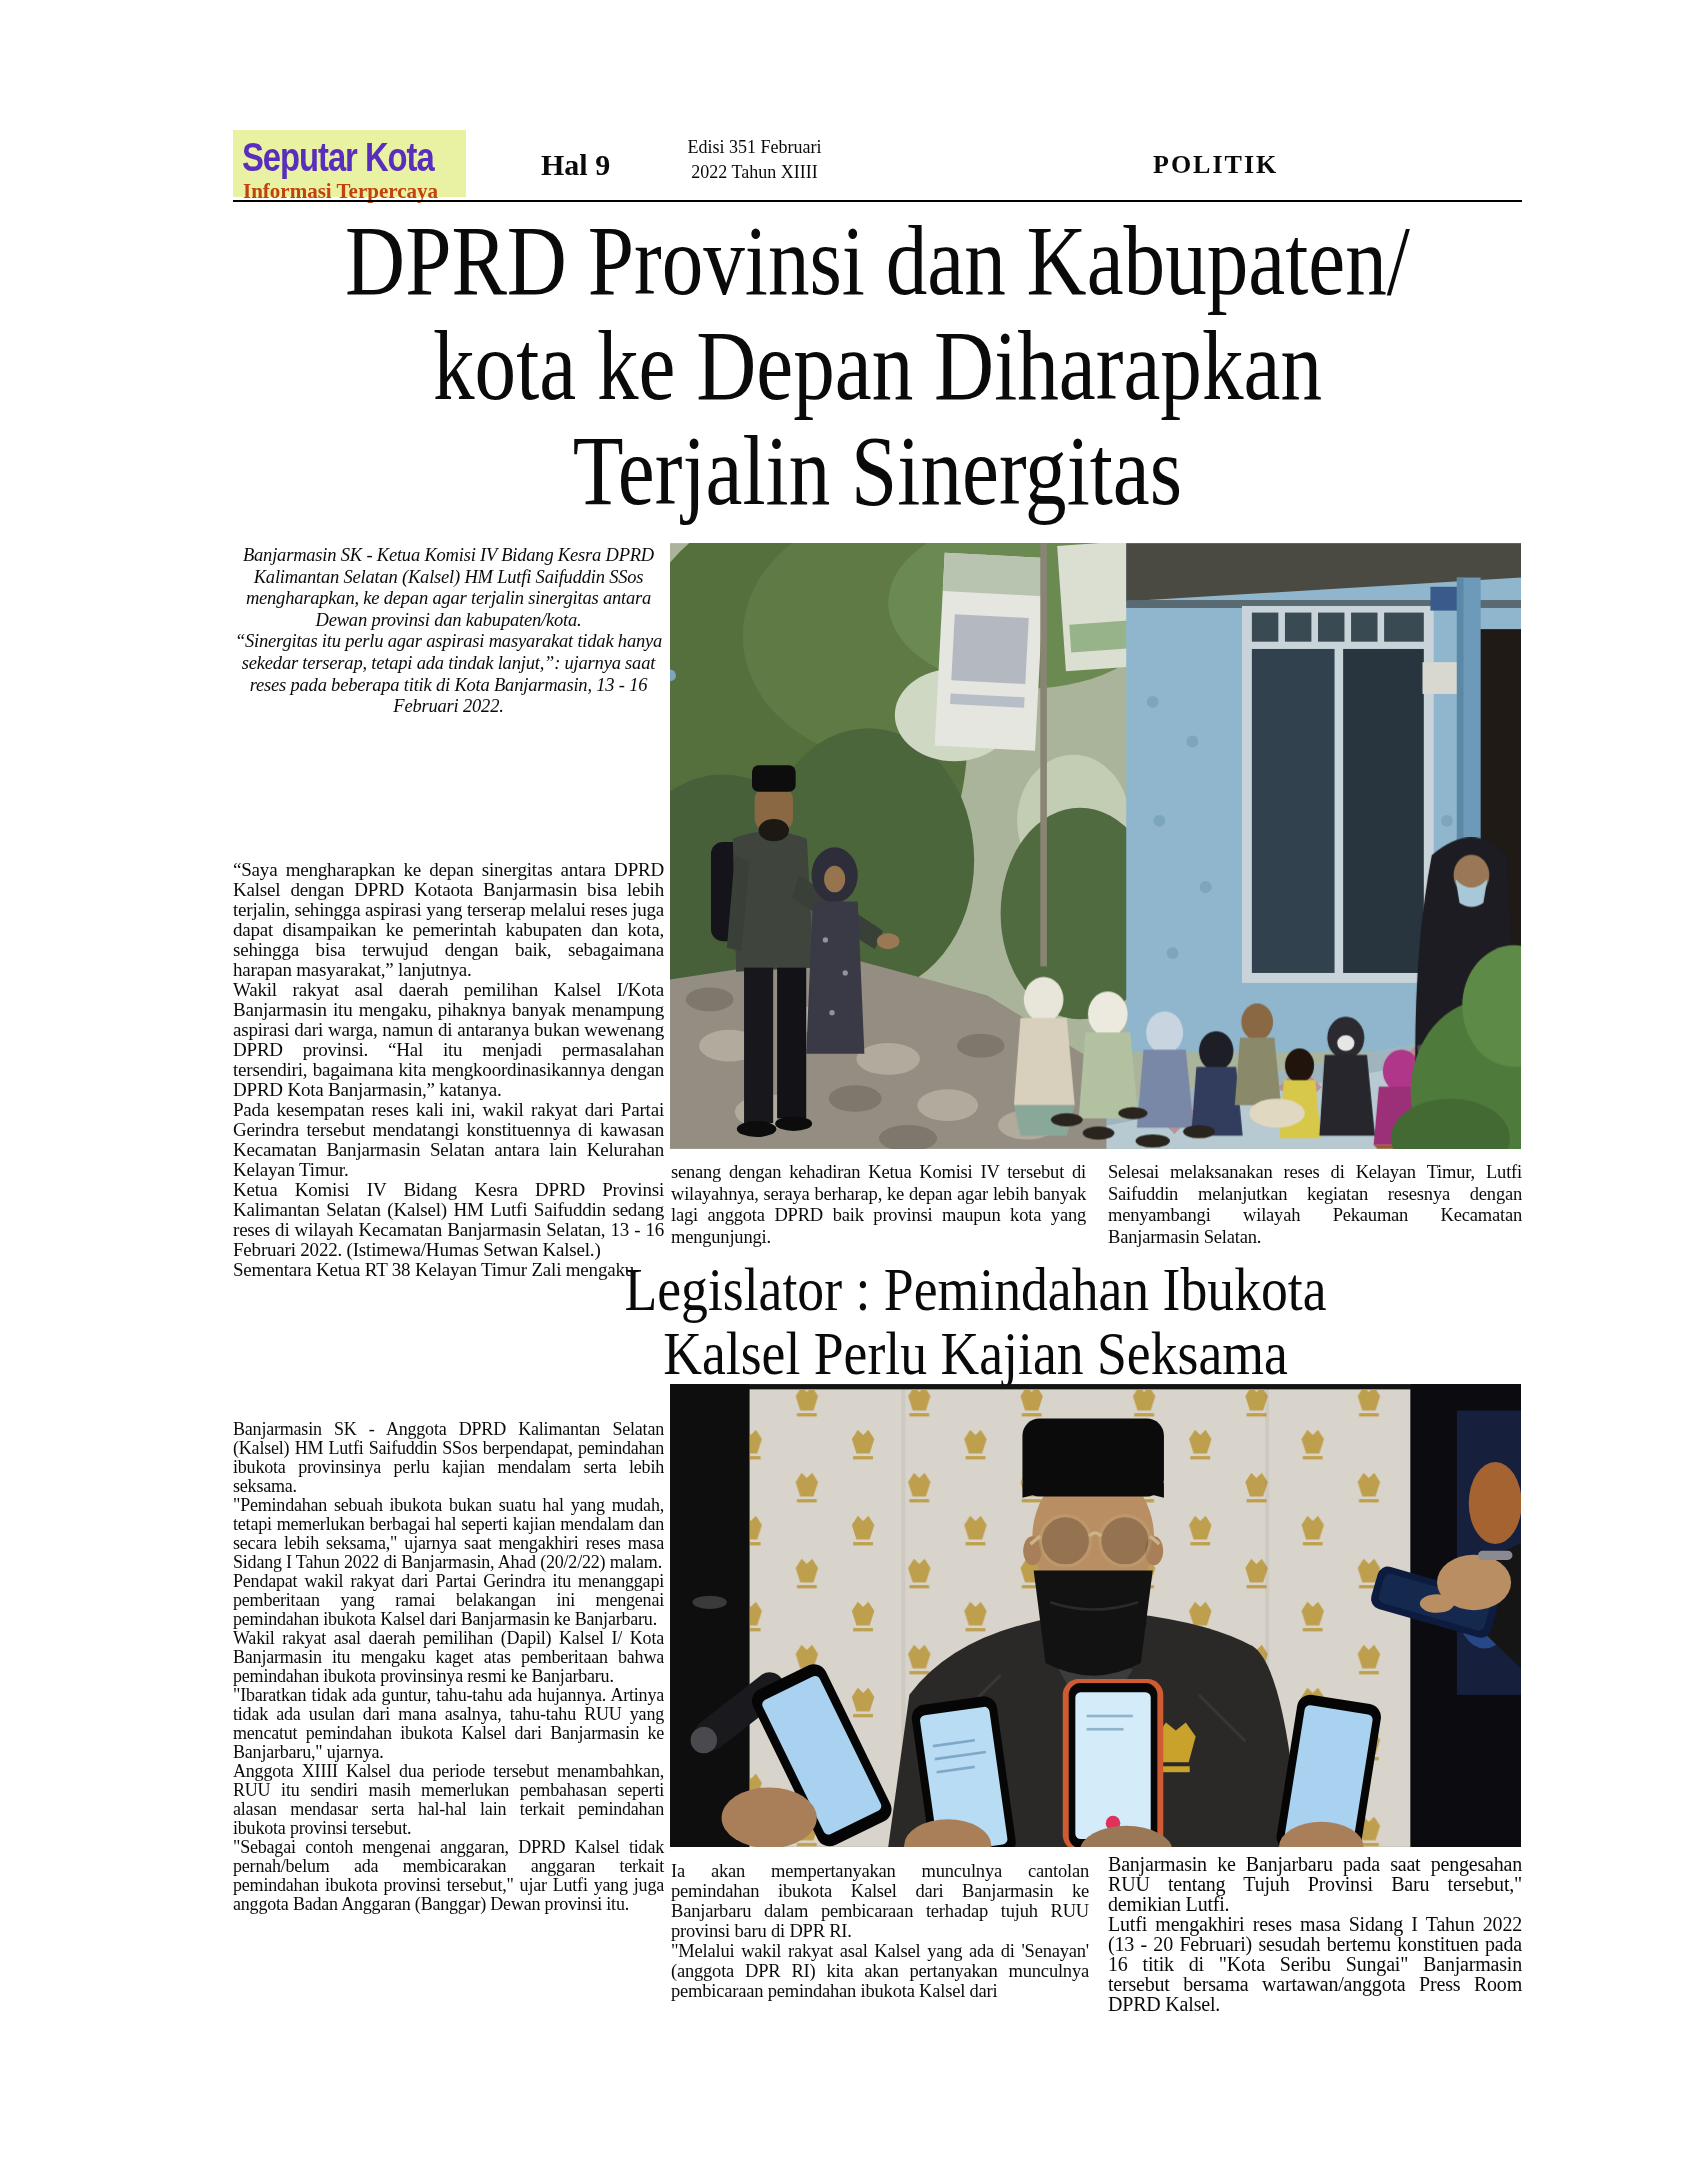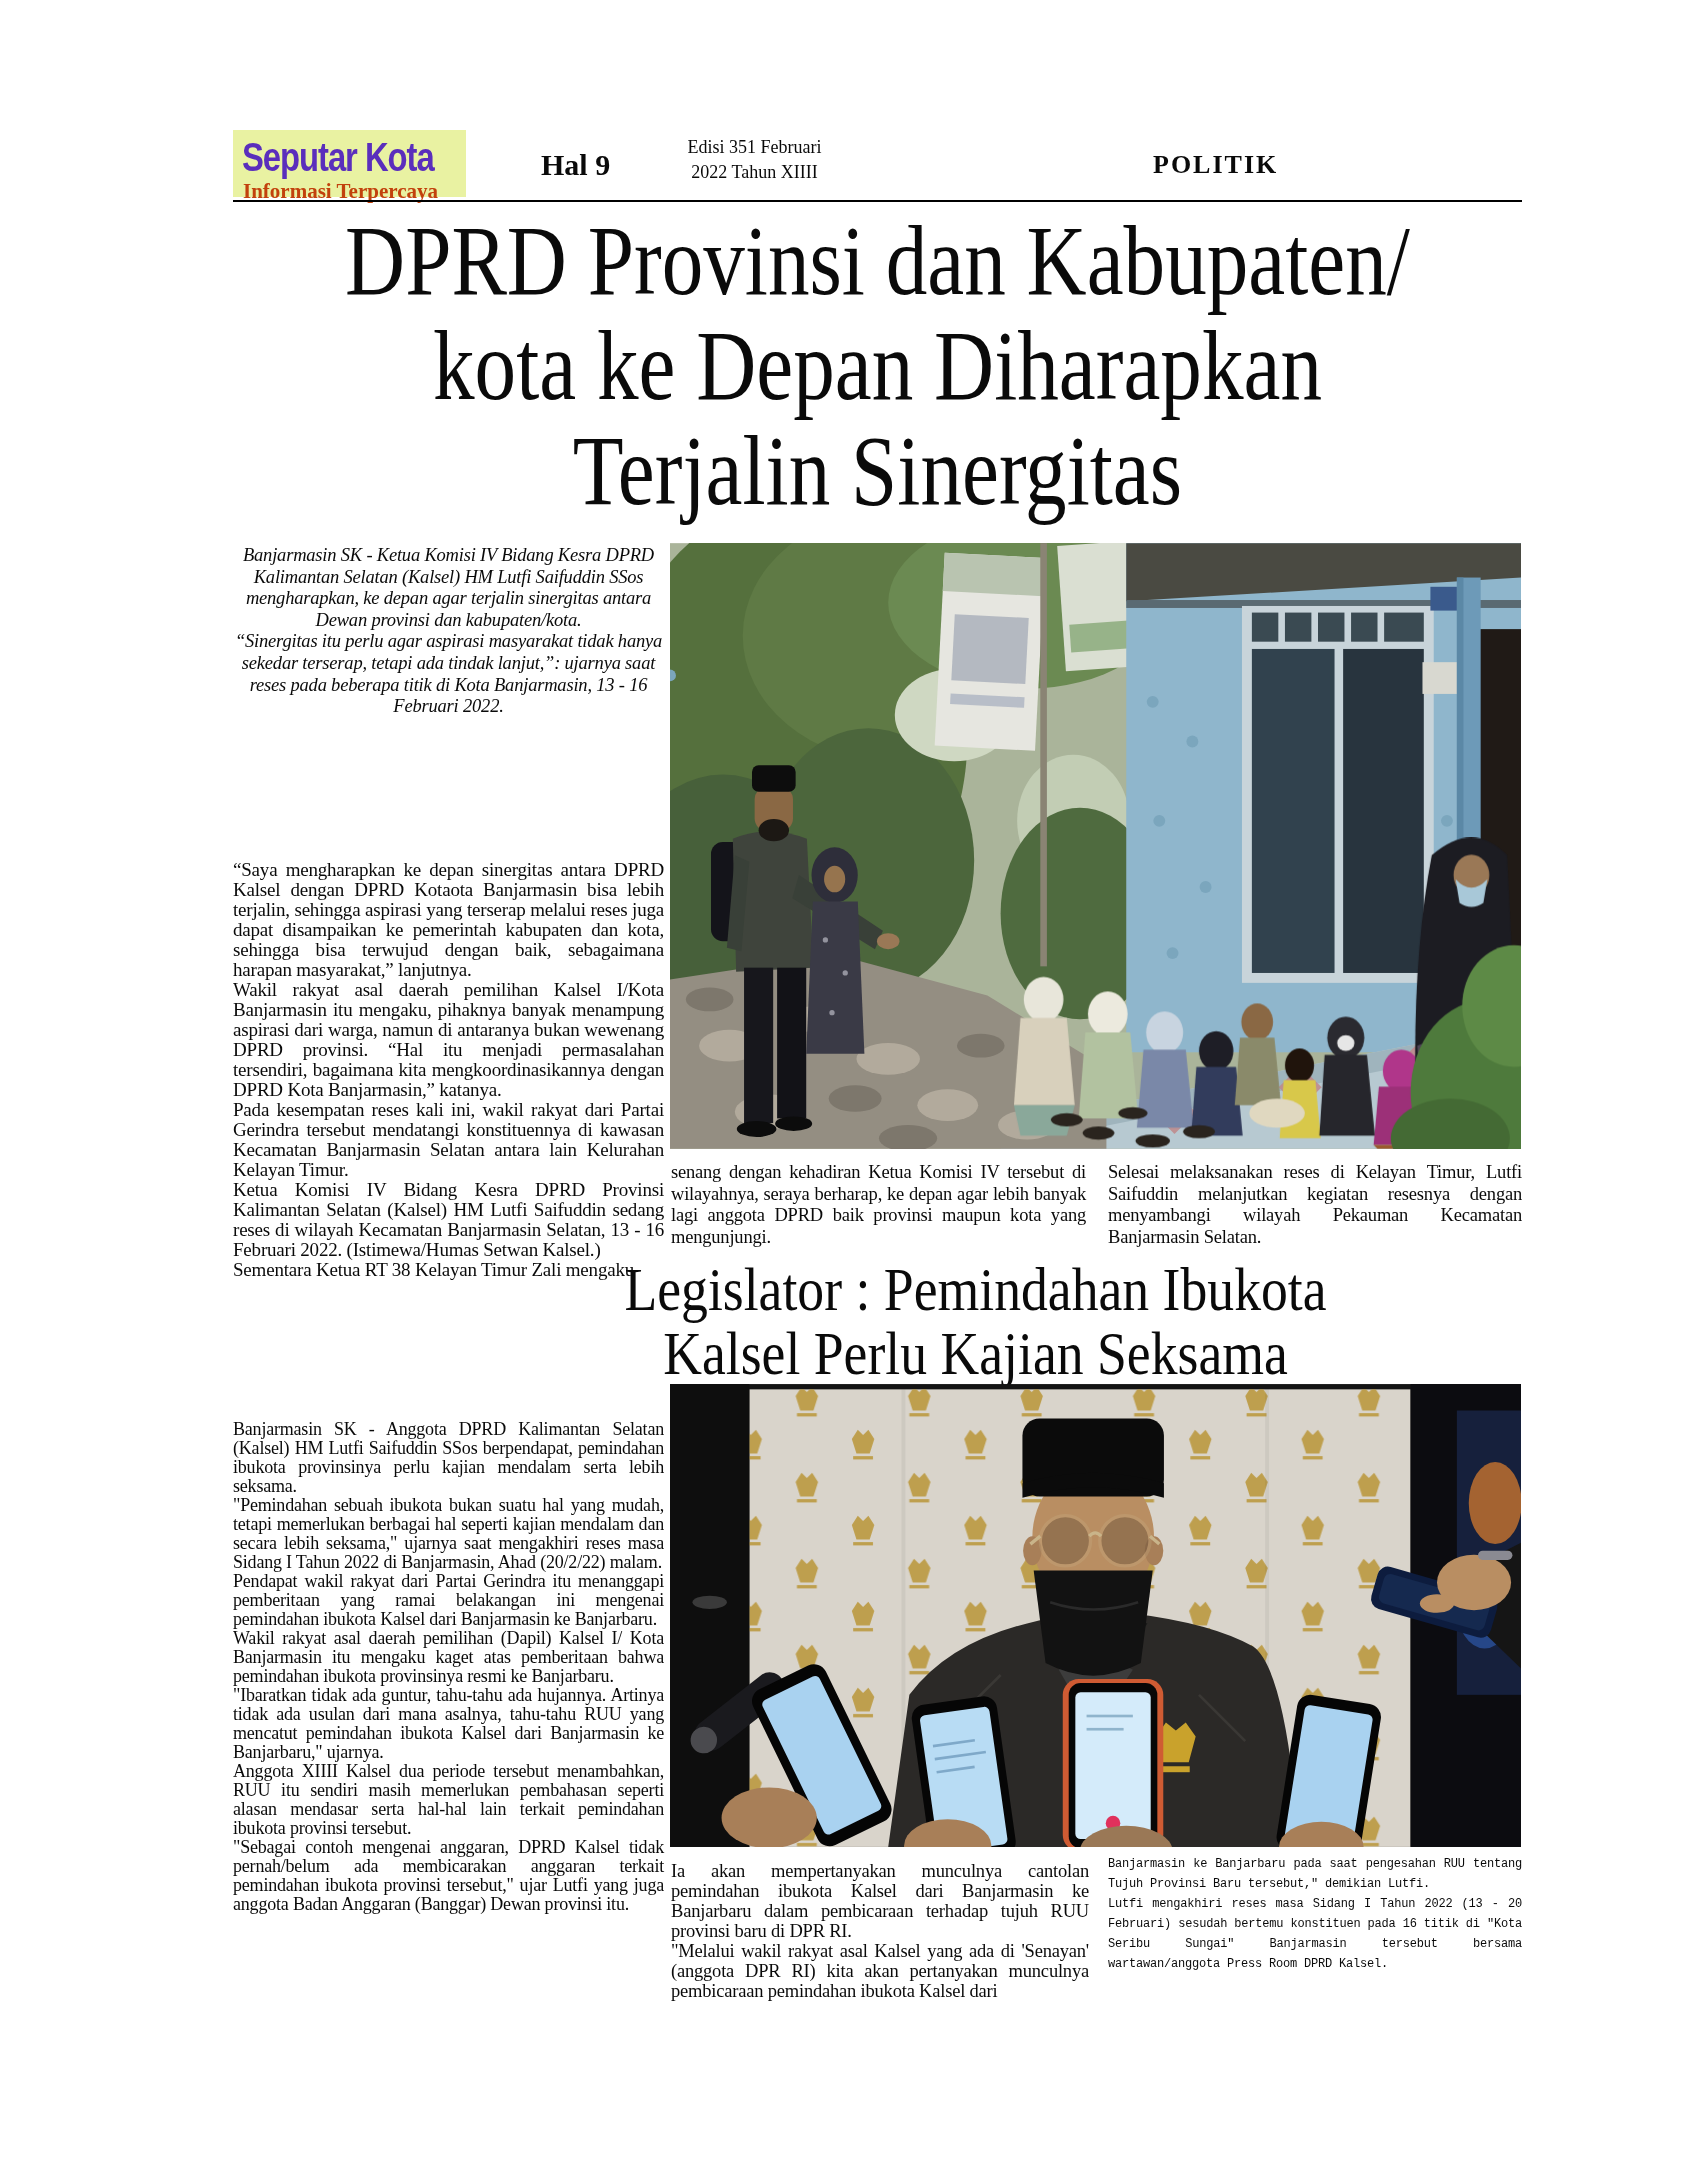--- a/index.html
+++ b/index.html
@@ -81,21 +81,21 @@
   }
 
   
   .a2-body {
     position: absolute; left: 233px; top: 1380px; width: 431px;
     font-size: 18px; line-height: 19px; text-align: justify; letter-spacing: -0.2px; margin-top: 40px;
   }
   .cap2a { position: absolute; left: 671px; top: 1854px; width: 418px;
            font-size: 18.5px; line-height: 20px; text-align: justify; letter-spacing: -0.2px; margin-top: 7px; }
   .cap2b { position: absolute; left: 1108px; top: 1854px; width: 414px;
-           font-size: 12px; line-height: 20px; text-align: justify; letter-spacing: -0.2px; font-family: Liberation Mono, monospace; }
+           font-size: 20px; line-height: 20px; text-align: justify; letter-spacing: -0.2px; }
 </style>
 </head>
 <body>
 
 <div class="page">
 
   <div class="logo-box" style="background: rgb(233, 242, 162);">
     <div class="logo-title" style="color: rgb(90, 46, 188);">Seputar Kota</div>
     <div class="logo-tagline">Informasi Terpercaya</div>
   </div>

